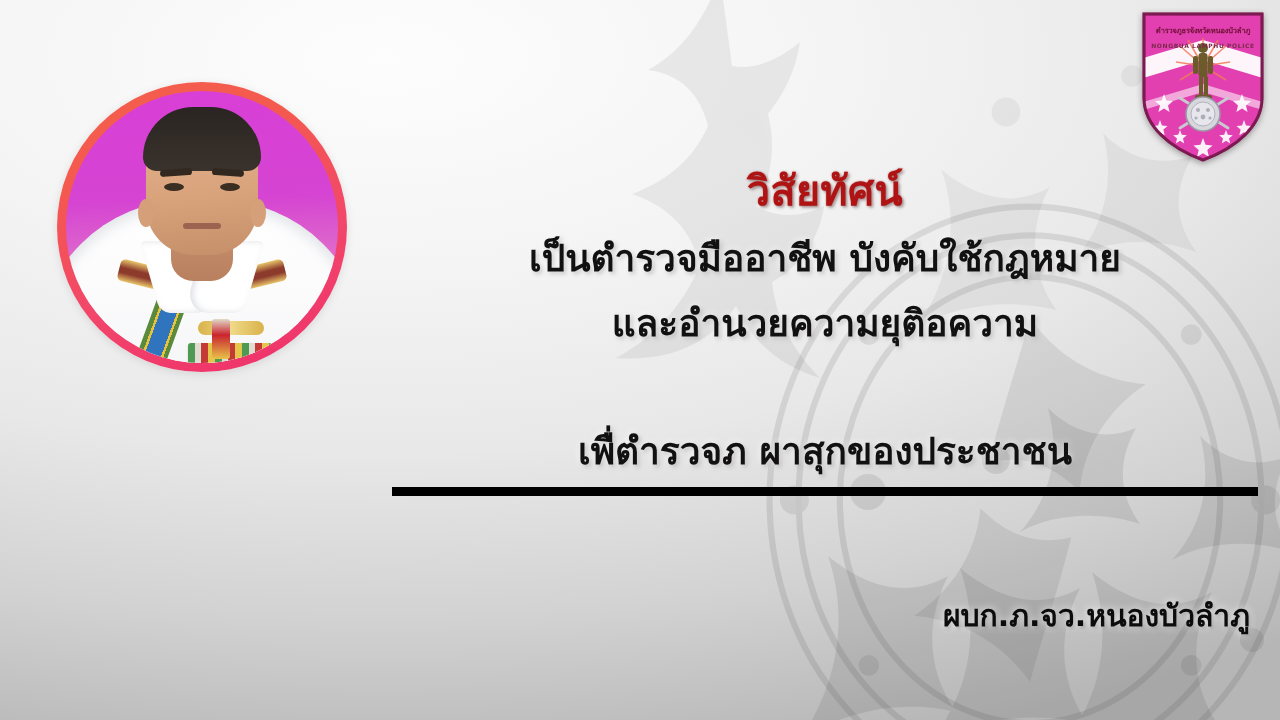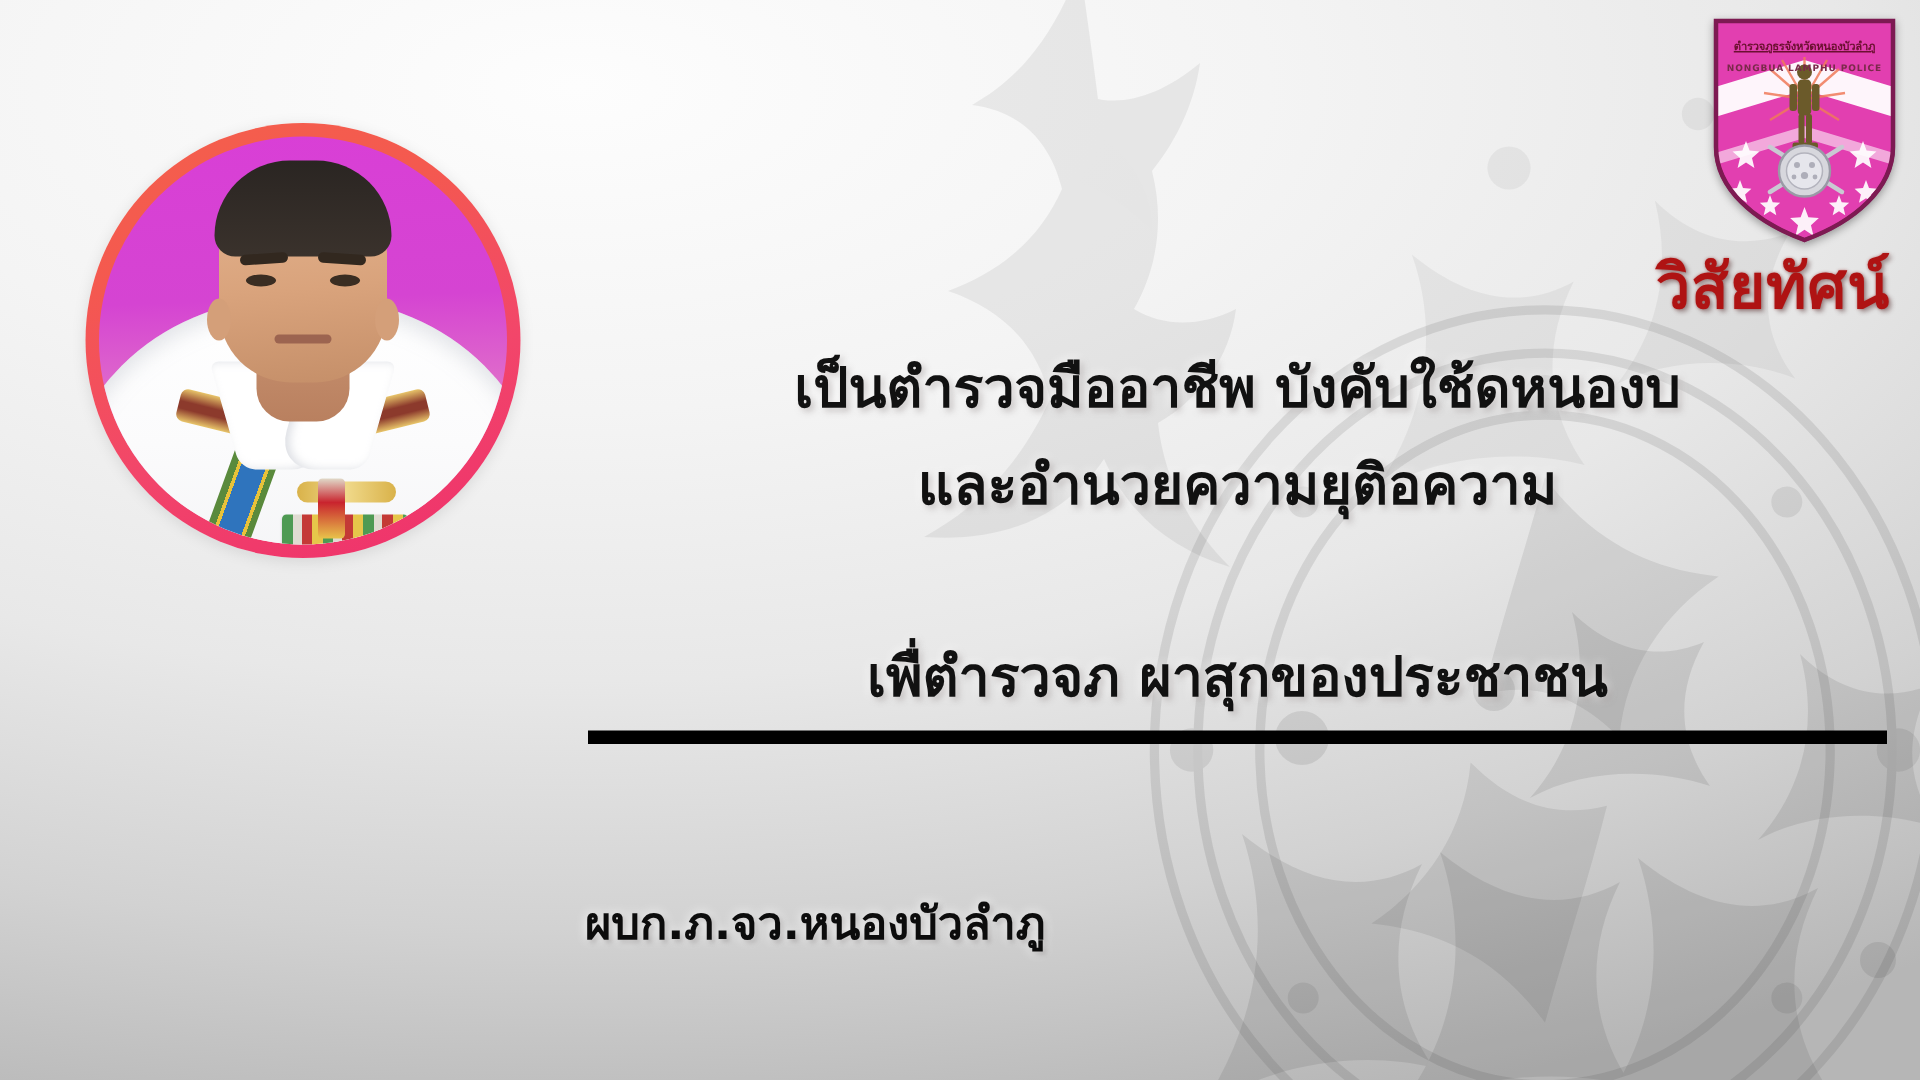--- a/index.html
+++ b/index.html
@@ -112,21 +112,21 @@
     background: repeating-linear-gradient(90deg,#4e9a53 0 7px,#e0dcd2 7px 13px,#c43a36 13px 20px,#e6c64a 20px 27px);
     box-shadow:0 1px 2px rgba(0,0,0,.2);
   }
   .of-medal-neck{position:absolute;left:146px;top:228px;width:18px;height:40px;
     background:linear-gradient(180deg,#e0d9c8,#c9242e 40%,#e8c24a);border-radius:3px;}
 
   
   #vision-title {
     position: absolute;
     left: 390px; top: 158px; width: 870px;
-    text-align: right;
+    text-align: center;
     font-size: 41px; font-weight: 700; color: #af1313;
     letter-spacing: .5px;
     text-shadow: 2px 2px 3px rgba(90,60,60,.45), 0 0 2px rgba(150,20,20,.5);
     font-family: Liberation Serif, serif;
   }
   .vision-line {
     position: absolute;
     left: 390px; width: 870px;
     text-align: center;
     font-size: 37px; font-weight: 700; color: #111111;
@@ -142,35 +142,35 @@
     left: 392px; top: 487px; width: 866px; height: 9px;
     background: #000000;
   }
 
   #officer-name {
     position: absolute; left: 390px; top: 519px; width: 870px;
     text-align: center; font-size: 40px; font-weight: 700; color: #0c0c0c;
     text-shadow: 0 0 8px rgba(255,255,255,.95), 2px 2px 3px rgba(120,115,115,.45);
   }
   #officer-rank {
-    position: absolute; left: 390px; top: 592px; width: 870px;
-    text-align: left; font-size: 30px; font-weight: 700; color: #0c0c0c;
+    position: absolute; left: 380px; top: 592px; width: 870px;
+    text-align: right; font-size: 30px; font-weight: 700; color: #0c0c0c;
     text-shadow: 0 0 8px rgba(255,255,255,.95), 2px 2px 3px rgba(120,115,115,.45);
   }
 
   
   #police-badge {
     position: absolute; right: 14px; top: 10px;
     width: 126px; height: 152px;
   }
   #police-badge svg { display:block; filter: drop-shadow(0 2px 3px rgba(0,0,0,.35)); }
   .badge-th-text {
     position:absolute; left:0; top:14px; width:126px; text-align:center;
     font-size:7.5px; font-weight:700; color:#6b1030; letter-spacing:-.2px;
-    white-space:nowrap; overflow:hidden;text-decoration:underline;
+    white-space:nowrap; overflow:hidden;
   }
   .badge-en-text {
     position:absolute; left:0; top:32px; width:126px; text-align:center;
     font-size:6px; font-weight:700; color:#7a2a4a; letter-spacing:.6px;
   }
 </style>
 </head>
 <body>
 
 <div id="stage">
@@ -269,21 +269,21 @@
       <div class="of-brow-l"></div>
       <div class="of-brow-r"></div>
       <div class="of-eye-l"></div>
       <div class="of-eye-r"></div>
       <div class="of-mouth"></div>
     </div>
   </div>
 
   <div id="vision-title">วิสัยทัศน์</div>
 
-  <div class="vision-line" id="vline-0">เป็นตำรวจมืออาชีพ บังคับใช้ดหนองบ</div>
+  <div class="vision-line" id="vline-0">เป็นตำรวจมืออาชีพ บังคับใช้กฎหมาย</div>
   <div class="vision-line" id="vline-1">และอำนวยความยุติอความ</div>
   <div class="vision-line" id="vline-3">เพื่ตำรวจภ ผาสุกของประชาชน</div>
 
   <div id="divider"></div>
 
   <div id="officer-rank">ผบก.ภ.จว.หนองบัวลำภู</div>
 
   <div id="police-badge">
     <svg viewBox="0 0 126 152" xmlns="http://www.w3.org/2000/svg">
       <defs>

